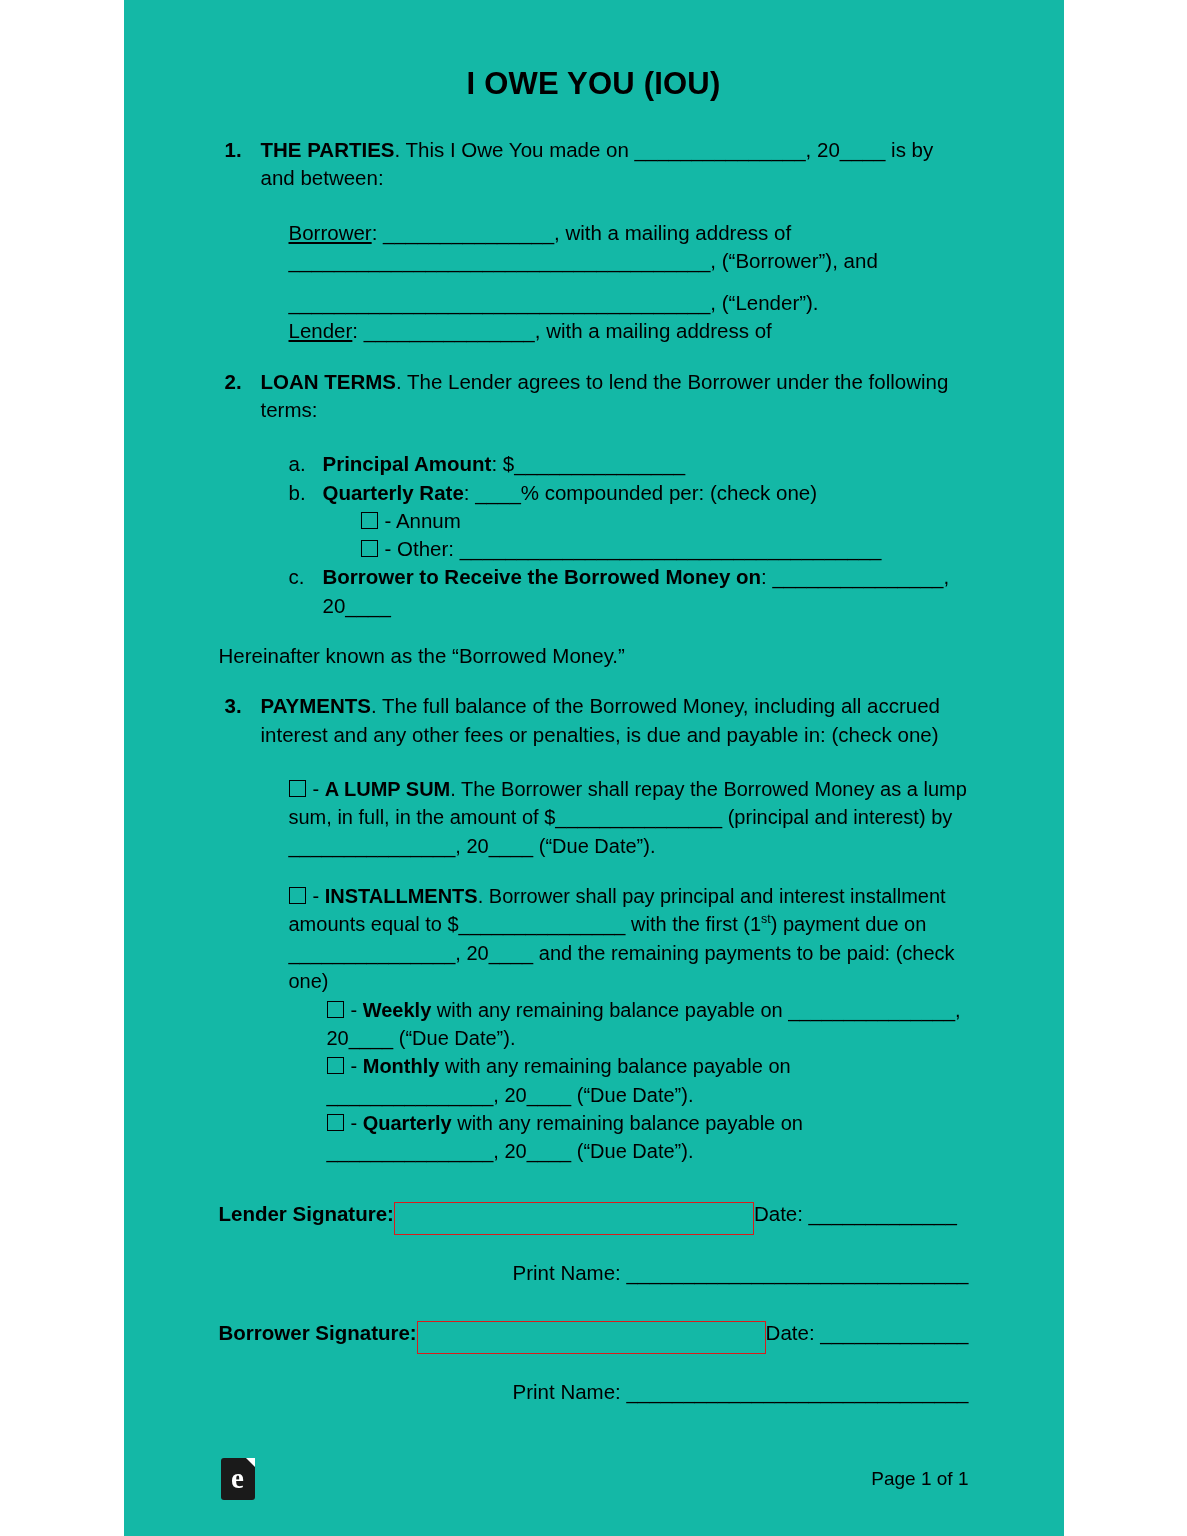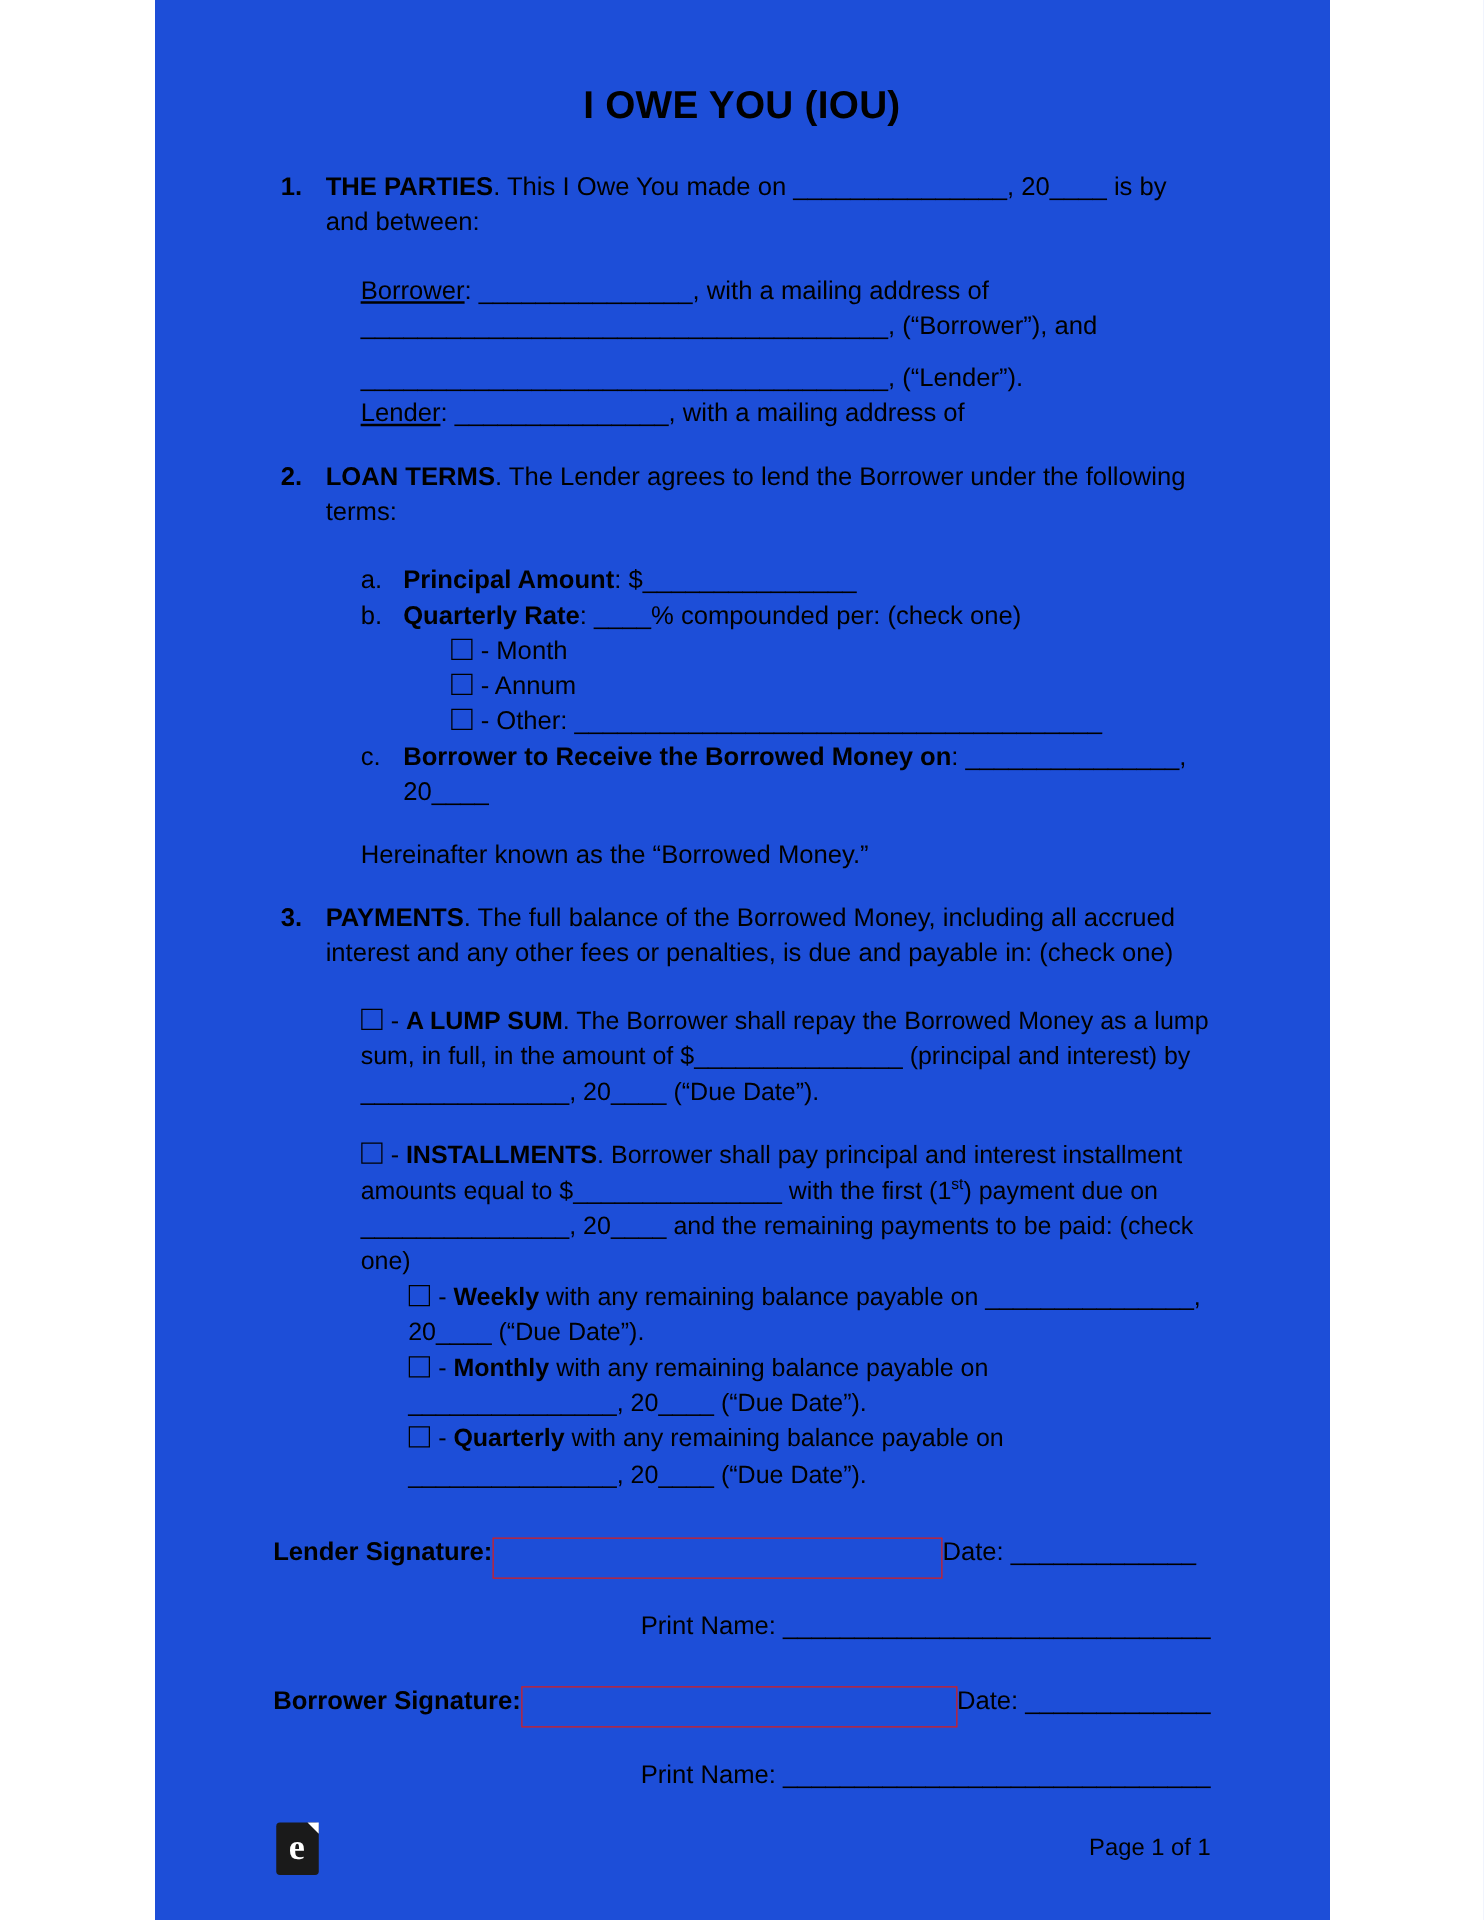--- a/index.html
+++ b/index.html
@@ -9,21 +9,21 @@
   }
   body {
     font-family: "Liberation Sans", sans-serif;
     color: #000000;
   }
   .page {
     position: relative;
     width: 940px;
     height: 1536px;
     margin: 0 auto;
-    background: #1d4ed8;
+    background: #14b8a6;
     box-sizing: border-box;
     padding: 48px 95px 0 95px;
   }
   .doc-title {
     text-align: center;
     font-size: 31px;
     font-weight: bold;
     margin: 18px 0 34px 0;
     letter-spacing: 0.2px;
   }
@@ -45,21 +45,20 @@
   .clause-body {
     flex: 1;
   }
   .b { font-weight: bold; }
   .indent-1 {
     margin-left: 70px;
     font-size: 20.5px;
     line-height: 1.38;
   }
   .indent-2 {
-    margin-left: 70px;
     font-size: 20.5px;
     line-height: 1.38;
   }
   .sub-list {
     margin-left: 70px;
     font-size: 20.5px;
     line-height: 1.38;
   }
   .sub-item {
     display: flex;
@@ -204,23 +203,20 @@
       </div>
     </div>
 
     <div class="sub-item">
       <div class="sub-letter">b.</div>
       <div class="sub-body">
         <div>
           <span class="b">Quarterly Rate</span><span>: ____% compounded per: (check one)</span>
         </div>
         <div class="checkline">
-          <span class="cbox"></span><span>- Month</span>
-        </div>
-        <div class="checkline">
           <span class="cbox"></span><span>- Annum</span>
         </div>
         <div class="checkline">
           <span class="cbox"></span><span>- Other: _____________________________________</span>
         </div>
       </div>
     </div>
 
     <div class="sub-item">
       <div class="sub-letter">c.</div>

